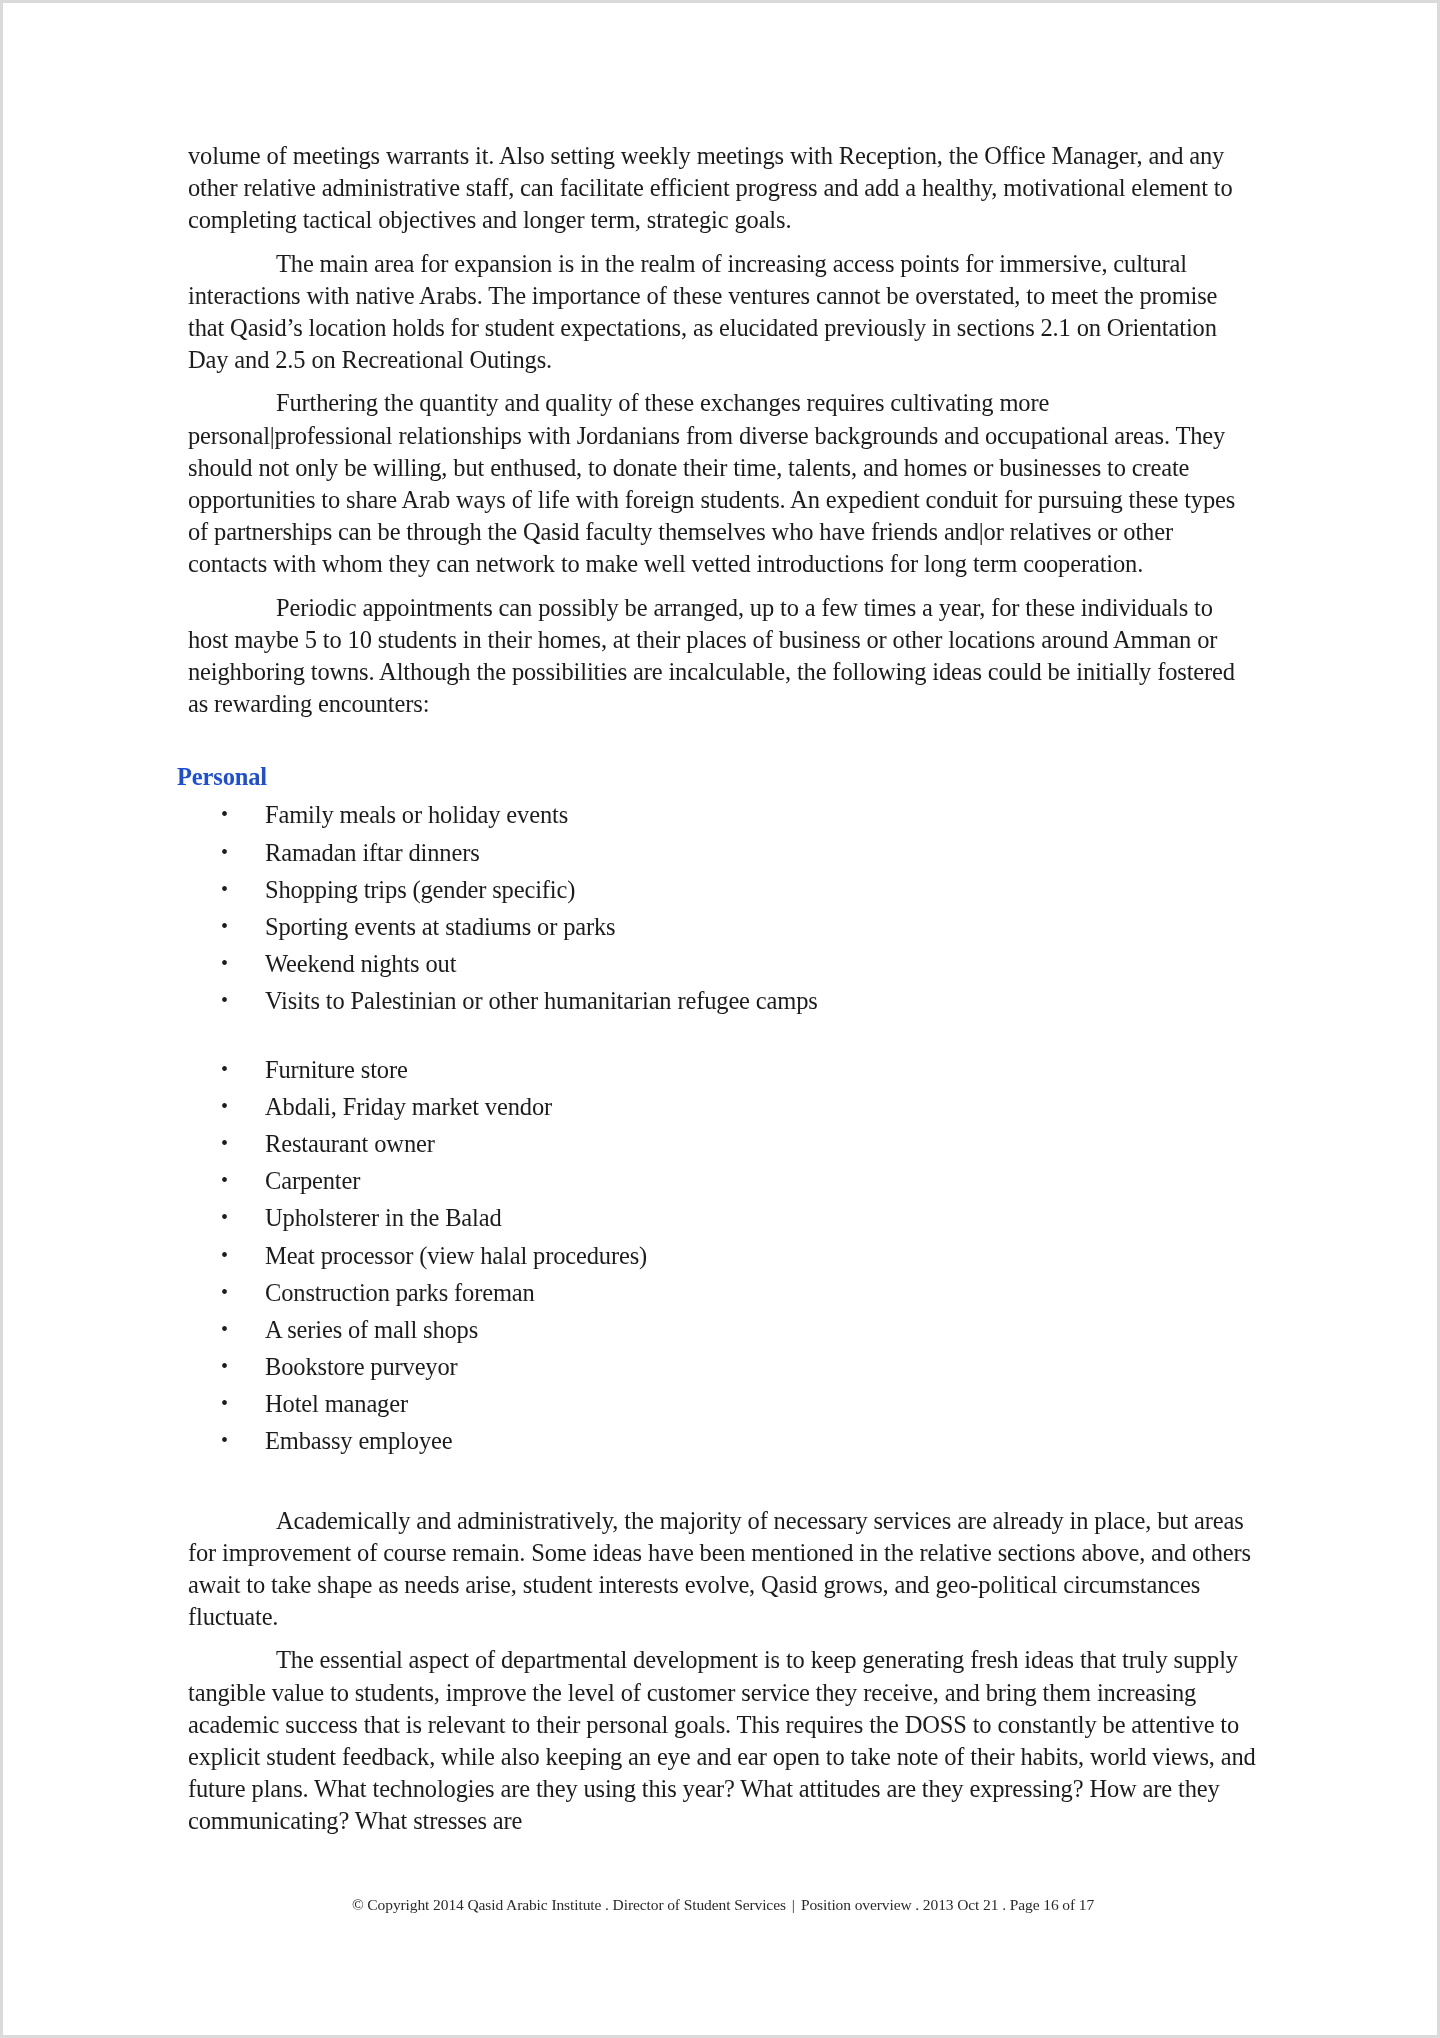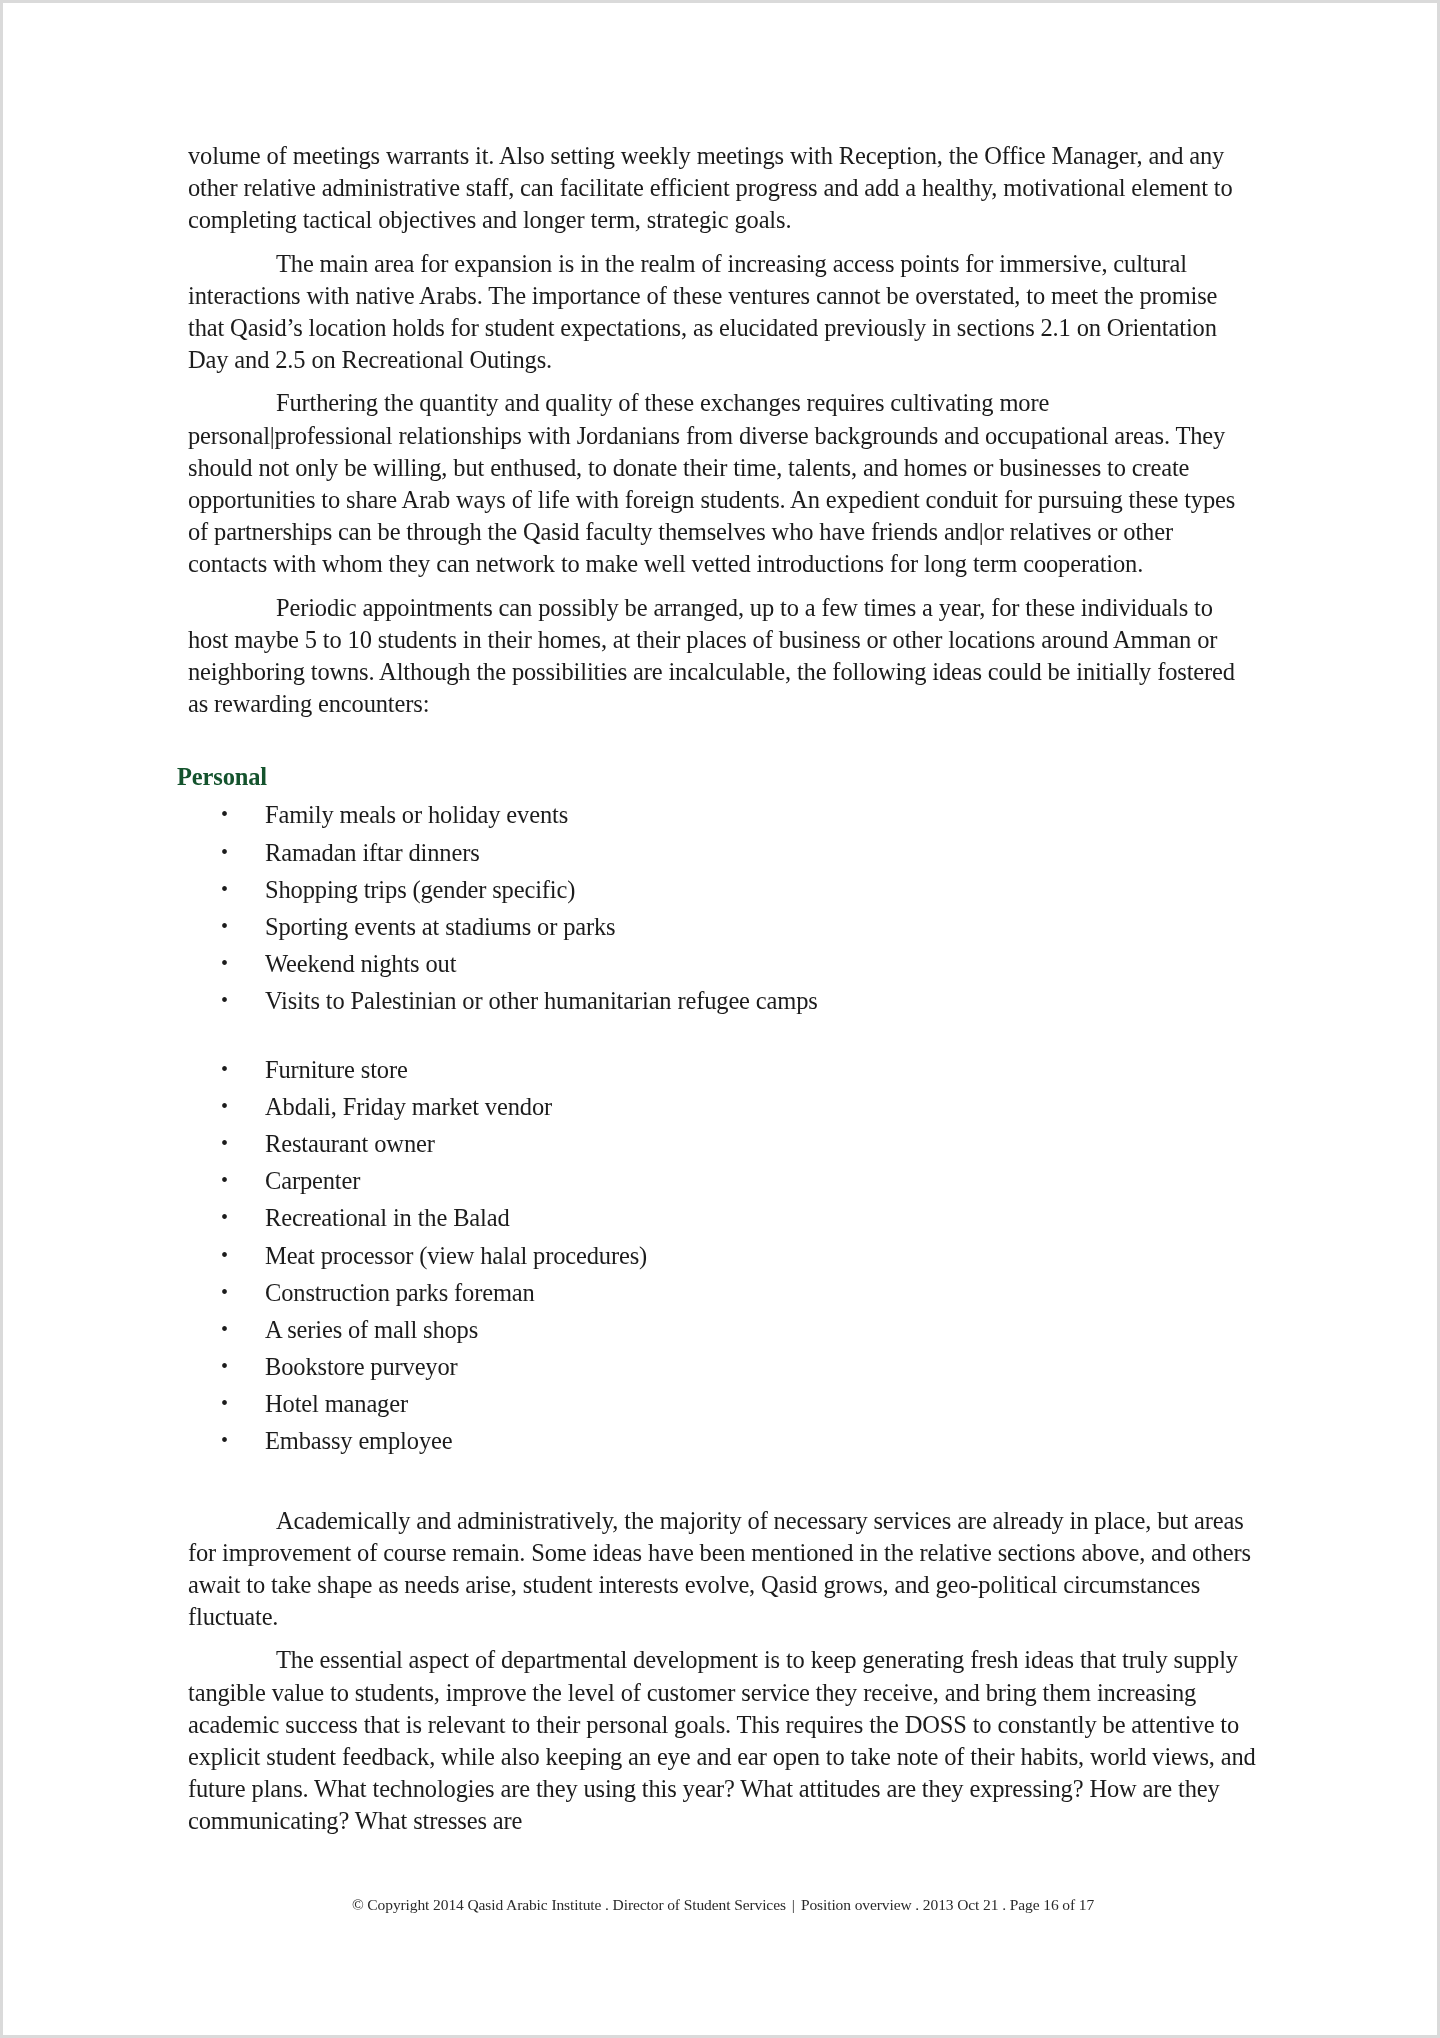--- a/index.html
+++ b/index.html
@@ -40,21 +40,21 @@
     .para.indent {
       text-indent: 88px;
     }
     .gap {
       height: 30px;
     }
     .section-heading {
       font-weight: bold;
       margin: 0;
       line-height: 32px;
-      color: #14532d;
+      color: #1d4ed8;
     }
     ul.bullets {
       list-style: none;
       margin: 3px 0 0 0;
       padding: 0;
     }
     ul.bullets li {
       position: relative;
       padding-left: 88px;
       line-height: 37.2px;
@@ -104,21 +104,21 @@
       <li><span class="bullet">•</span><span>Visits to Palestinian or other humanitarian refugee camps</span></li>
     </ul>
 
     <div class="gap" style="height:28px"></div>
 
     <ul class="bullets">
       <li><span class="bullet">•</span><span>Furniture store</span></li>
       <li><span class="bullet">•</span><span>Abdali, Friday market vendor</span></li>
       <li><span class="bullet">•</span><span>Restaurant owner</span></li>
       <li><span class="bullet">•</span><span>Carpenter</span></li>
-      <li><span class="bullet">•</span><span>Recreational in the Balad</span></li>
+      <li><span class="bullet">•</span><span>Upholsterer in the Balad</span></li>
       <li><span class="bullet">•</span><span>Meat processor (view halal procedures)</span></li>
       <li><span class="bullet">•</span><span>Construction parks foreman</span></li>
       <li><span class="bullet">•</span><span>A series of mall shops</span></li>
       <li><span class="bullet">•</span><span>Bookstore purveyor</span></li>
       <li><span class="bullet">•</span><span>Hotel manager</span></li>
       <li><span class="bullet">•</span><span>Embassy employee</span></li>
     </ul>
 
     <div class="gap" style="height:34px"></div>
 

